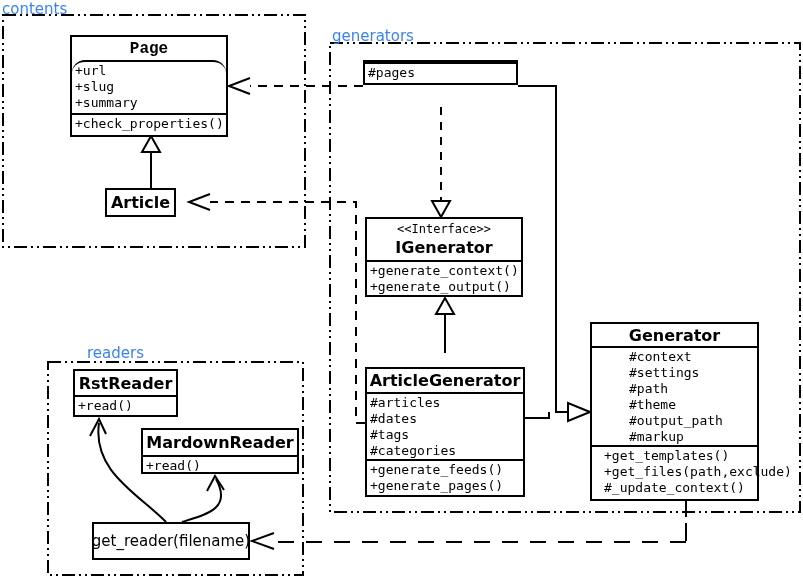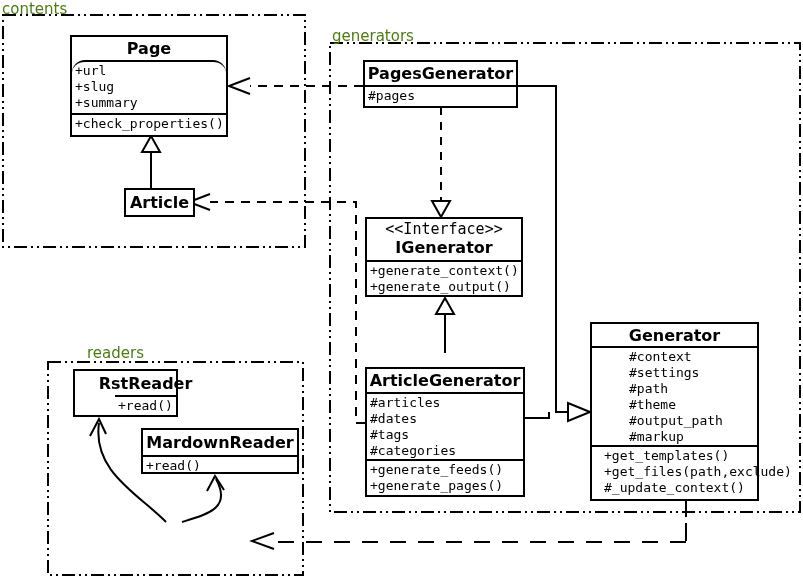--- a/index.html
+++ b/index.html
@@ -2,39 +2,39 @@
 <html><head>
 <meta charset="utf-8">
 <style>
   html,body{margin:0;padding:0;background:#ffffff;}
   .canvas{
     position:relative;width:803px;height:579px;background:#ffffff;
     font-family:"DejaVu Sans",sans-serif;color:#000;overflow:hidden;
   }
   .rel-layer{position:absolute;left:0;top:0;z-index:1;}
   .pkg-label{
-    position:absolute;z-index:3;font-size:15px;color:#4d7c0f;background:transparent;
+    position:absolute;z-index:3;font-size:15px;color:#3b82f6;background:transparent;
     white-space:nowrap;line-height:16px;
   }
   .uml-class{
     position:absolute;z-index:2;background:#ffffff;border:2px solid #000;
     box-sizing:border-box;
   }
   .uml-title{
     display:flex;align-items:center;justify-content:center;
     font-weight:bold;font-size:16px;white-space:nowrap;
   }
   .uml-sep{border-top:2px solid #000;}
   .uml-lines{padding:1px 0 0 3px;overflow:visible;}
   .uml-lines div{
     font-family:"DejaVu Sans Mono",monospace;font-size:13px;line-height:16px;
     white-space:nowrap;
   }
   .stereotype{
-    font-family:"DejaVu Sans Mono",monospace;font-size:15px;text-align:center;
+    font-family:"DejaVu Sans Mono",monospace;font-size:12px;text-align:center;
     line-height:15px;padding-top:3px;
   }
   .plainbox{
     position:absolute;z-index:2;background:#fff;border:2px solid #000;
     box-sizing:border-box;display:flex;align-items:center;justify-content:center;
     font-size:15px;white-space:nowrap;
   }
 </style>
 </head>
 <body>
@@ -75,37 +75,36 @@
 
     <path d="M182 522 C208 514 232 508 216 479" fill="none" stroke="#000" stroke-width="2"></path>
     <polyline points="207,491 215,476 224,490" fill="none" stroke="#000" stroke-width="2"></polyline>
   </svg>
 
   <div class="pkg-label" style="left:2px;top:1px;">contents</div>
   <div class="pkg-label" style="left:332px;top:28px;">generators</div>
   <div class="pkg-label" style="left:51px;top:345px;margin-left:36px;">readers</div>
 
   <div class="uml-class" style="left:70px;top:35px;width:158px;">
-    <div class="uml-title" style="height:23px;">Page</div>
+    <div class="uml-title" style="height:23px;font-family:Liberation Mono, monospace;">Page</div>
     <div class="uml-sep uml-lines" style="height:50px;border-radius:13px;">
       <div>+url</div>
       <div>+slug</div>
       <div>+summary</div>
     </div>
     <div class="uml-sep uml-lines" style="height:19px;">
       <div>+check_properties()</div>
     </div>
   </div>
 
-  <div class="uml-class" style="left:124px;top:188px;width:71px;height:29px;">
+  <div class="uml-class" style="left:105px;top:188px;width:71px;height:29px;">
     <div class="uml-title" style="height:25px;">Article</div>
   </div>
 
   <div class="uml-class" style="left:363px;top:60px;width:155px;">
-    <div class="uml-title" style="height:23px;">PagesGenerator</div>
     <div class="uml-sep uml-lines" style="height:18px;">
       <div>#pages</div>
     </div>
   </div>
 
   <div class="uml-class" style="left:365px;top:217px;width:158px;">
     <div style="height:41px;">
       <div class="stereotype">&lt;&lt;Interface&gt;&gt;</div>
       <div class="uml-title" style="height:20px;">IGenerator</div>
     </div>
@@ -139,28 +138,29 @@
       <div>#output_path</div>
       <div>#markup</div>
     </div>
     <div class="uml-sep uml-lines" style="height:51px;padding-left:12px;">
       <div>+get_templates()</div>
       <div>+get_files(path,exclude)</div>
       <div>#_update_context()</div>
     </div>
   </div>
 
-  <div class="uml-class" style="left:73px;top:369px;width:105px;padding-left:40px;">
+  <div class="uml-class" style="left:73px;top:369px;width:105px;">
     <div class="uml-title" style="height:24px;">RstReader</div>
     <div class="uml-sep uml-lines" style="height:17px;">
       <div>+read()</div>
     </div>
   </div>
 
   <div class="uml-class" style="left:141px;top:428px;width:158px;">
     <div class="uml-title" style="height:25px;">MardownReader</div>
     <div class="uml-sep uml-lines" style="height:14px;">
       <div>+read()</div>
     </div>
   </div>
 
+  <div class="plainbox" style="left:92px;top:522px;width:158px;height:38px;">get_reader(filename)</div>
 
 </div>
 
 </body></html>

